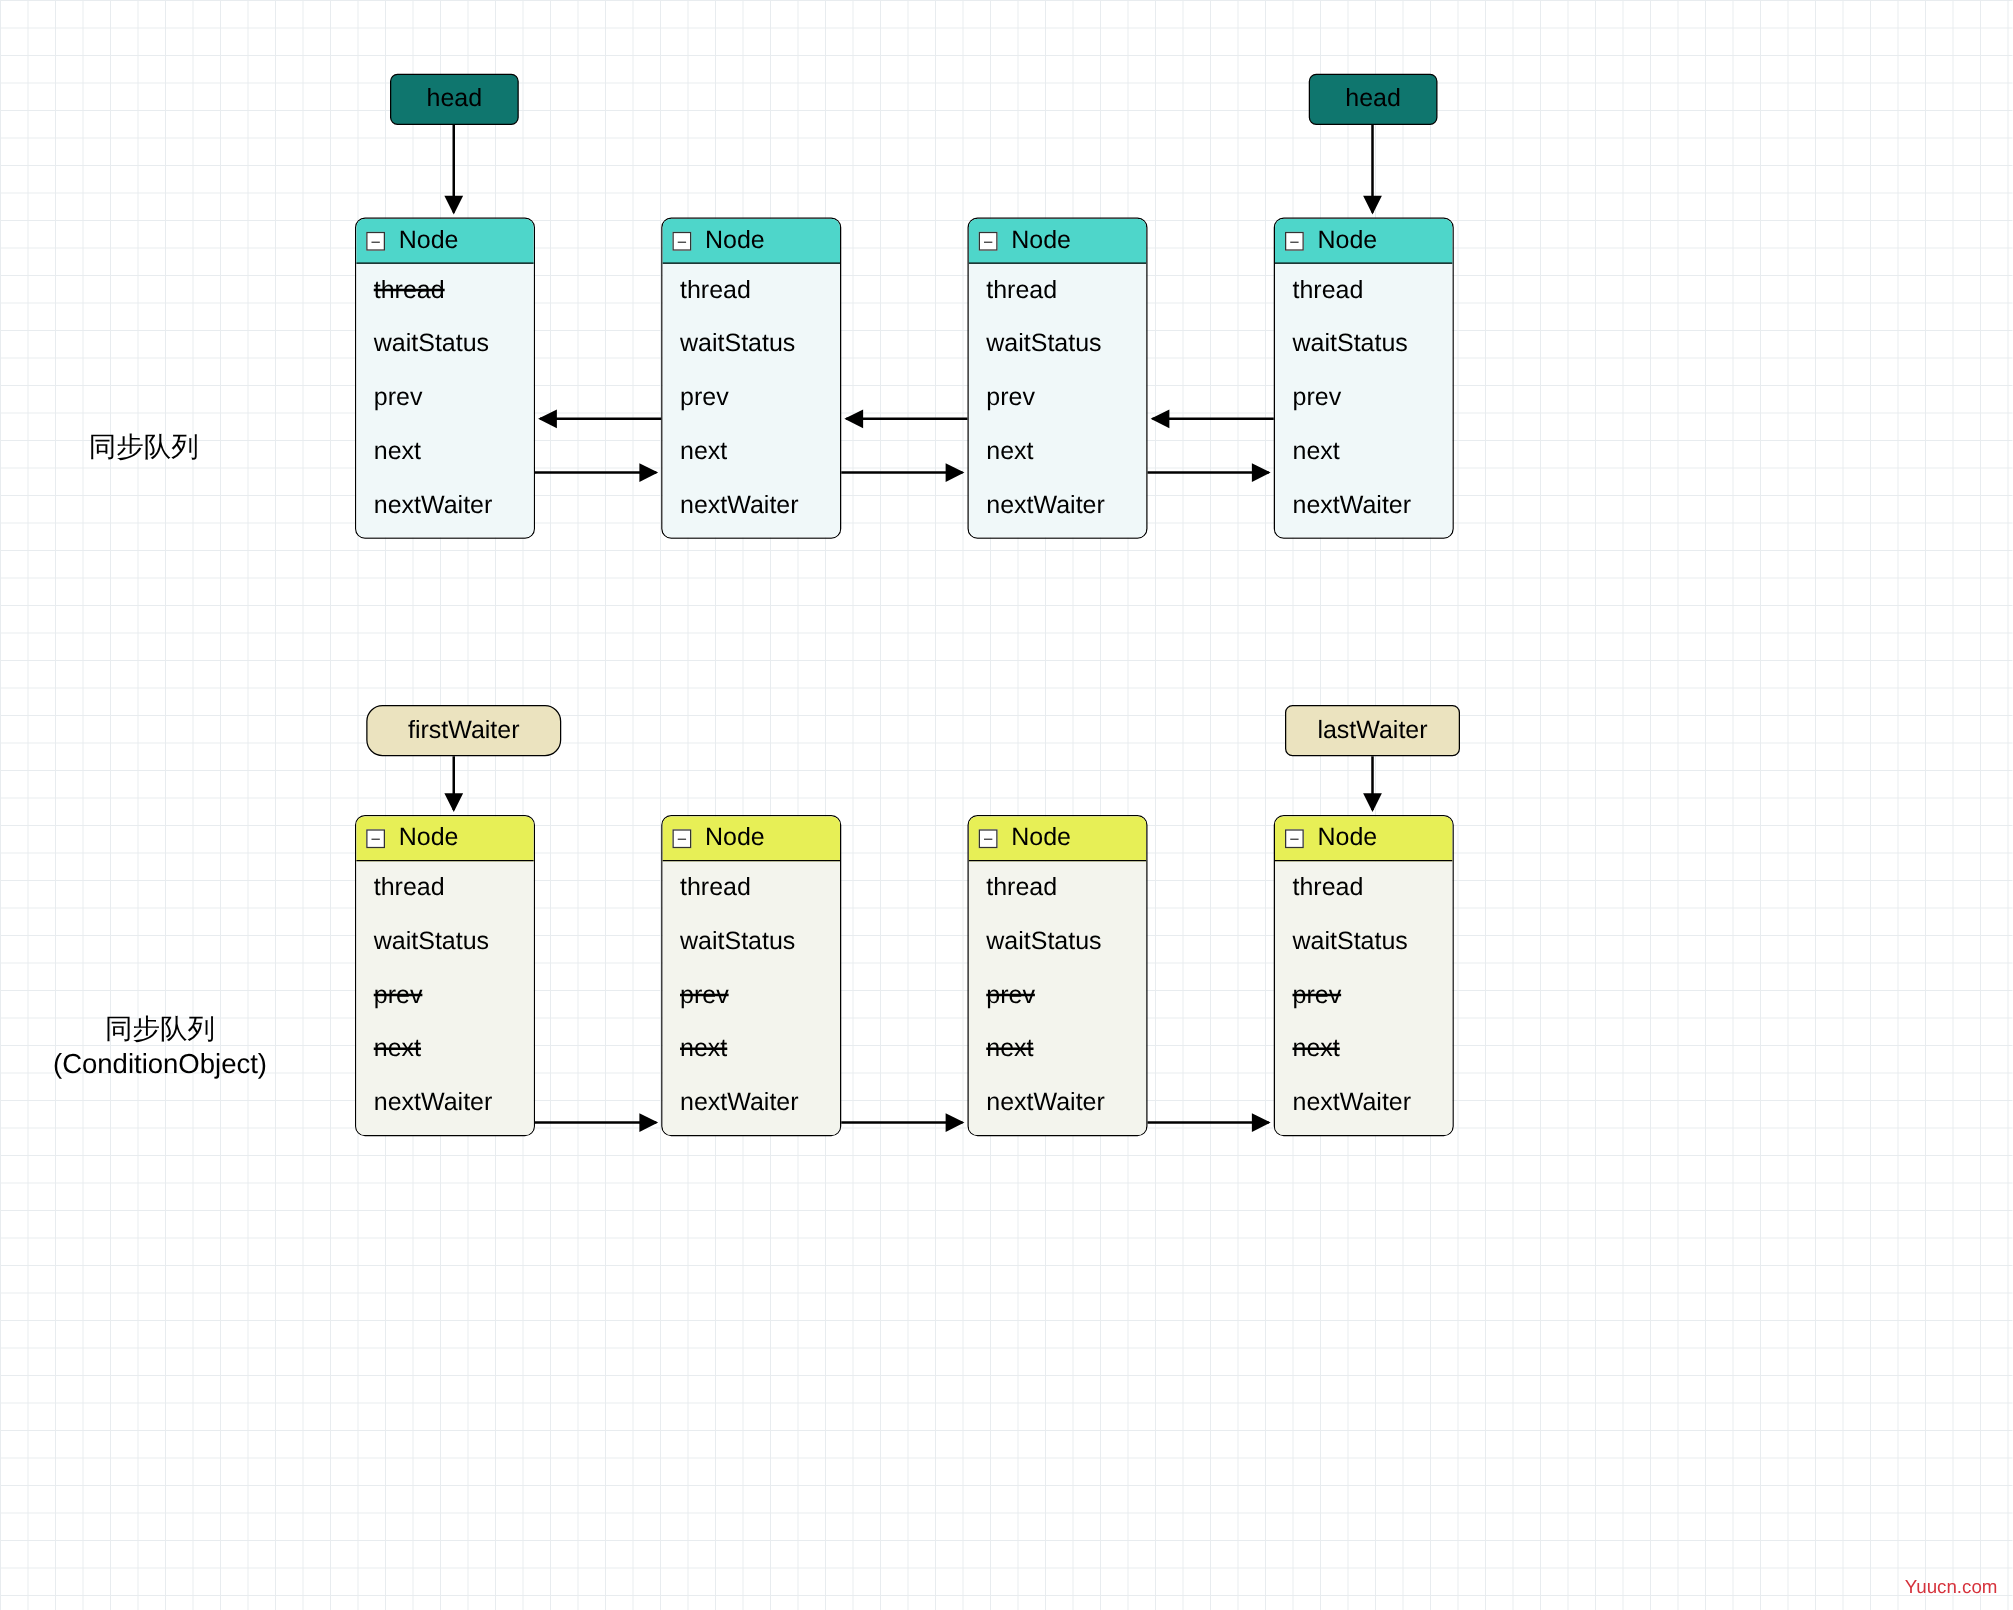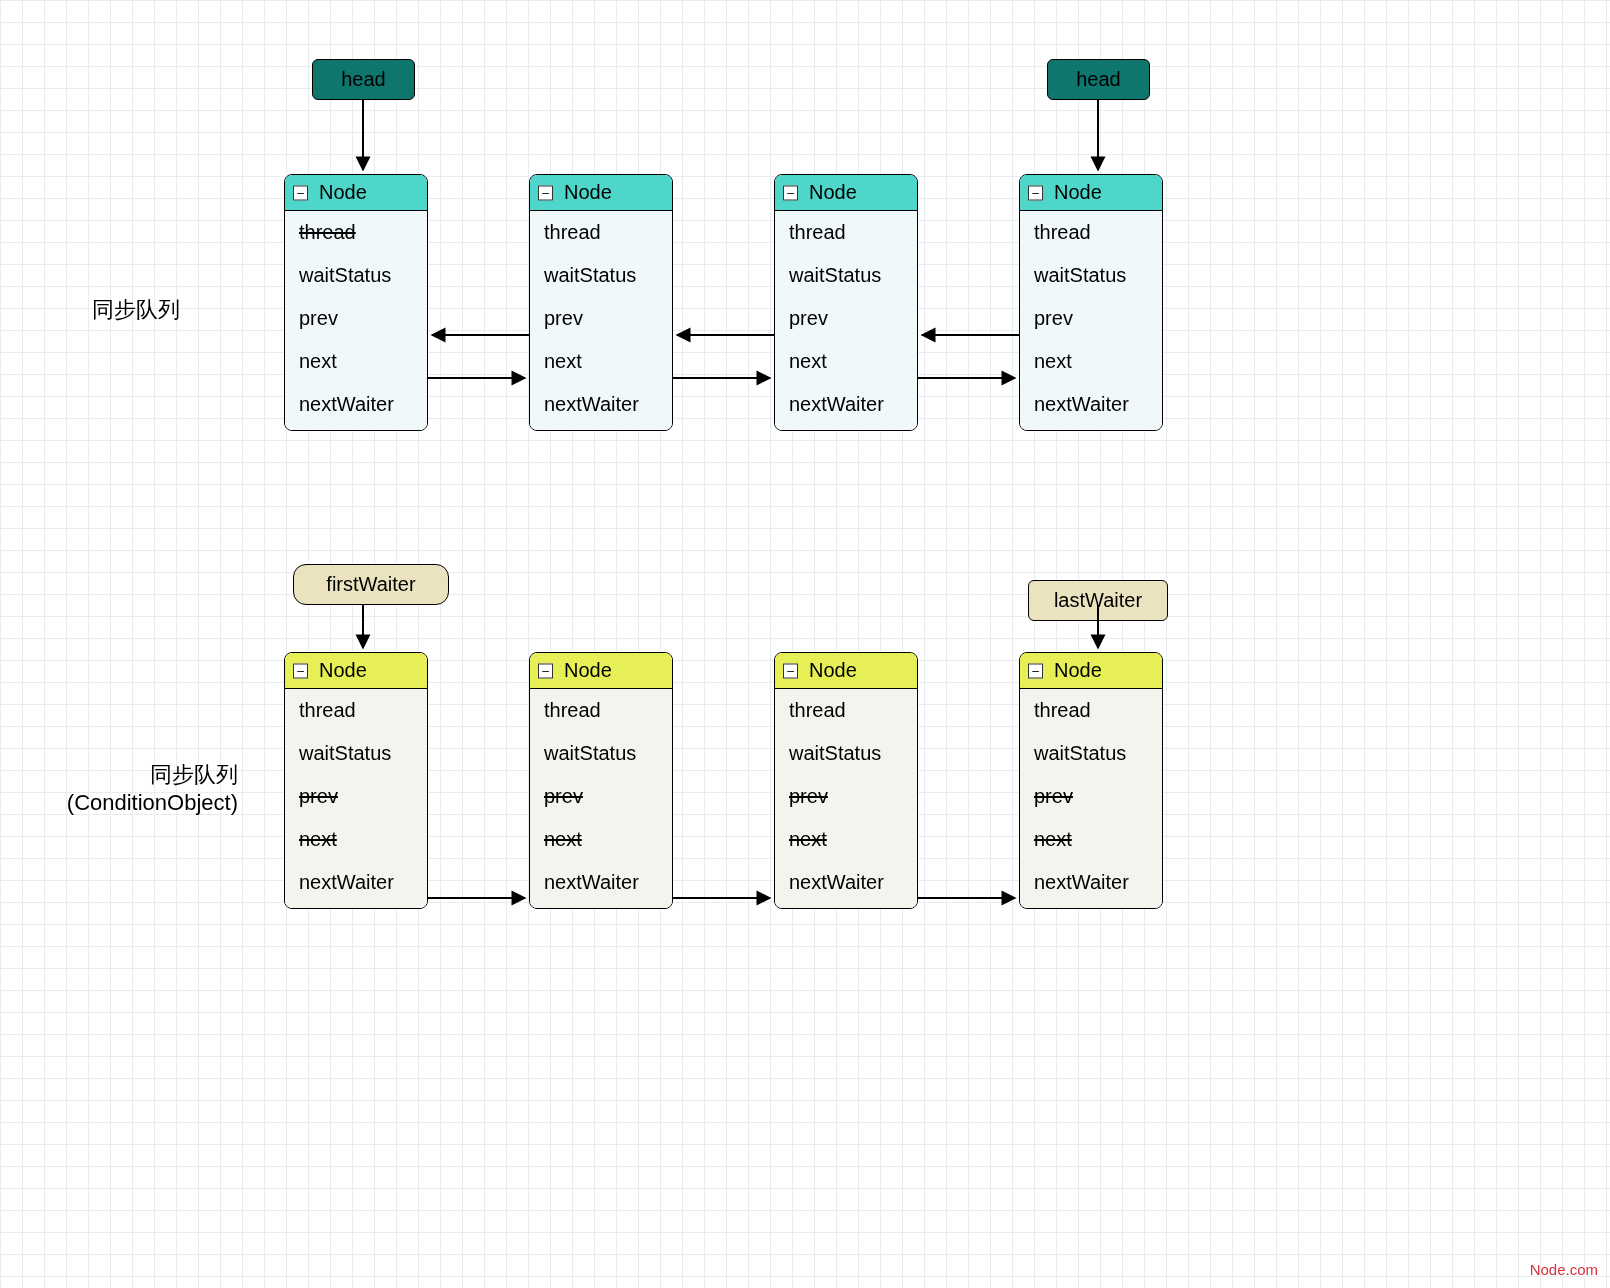--- a/index.html
+++ b/index.html
@@ -51,21 +51,22 @@
   .node-body {
     padding: 10px 14px 14px 14px;
     display: flex; flex-direction: column; gap: 20px;
     font-size: 20px;
     justify-content: flex-end;
   }
   .strike { text-decoration: line-through; }
   .section-label {
     position: absolute;
     font-size: 22px;
-    text-align: right;
+    text-align: center;
+    margin-top: 48px;
   }
   .watermark {
     position: absolute;
     right: 12px; bottom: 10px;
     color: #d6333d;
     font-size: 15px;
   }
   svg.arrows { position: absolute; left: 0; top: 0; pointer-events: none; }
 </style>
 </head>
@@ -74,21 +75,21 @@
 <div class="section-label" style="left:50px; top:295px; width:130px;">同步队列</div>
 <div class="section-label" style="left:18px; top:760px; width:220px;">
   <div>同步队列</div>
   <div>(ConditionObject)</div>
 </div>
 
 <div class="label-box label-green" style="left:312px; top:59px; width:103px;">head</div>
 <div class="label-box label-green" style="left:1047px; top:59px; width:103px;">head</div>
 
 <div class="label-box label-tan" style="left:293px; top:564px; width:156px;border-radius:13px;">firstWaiter</div>
-<div class="label-box label-tan" style="left:1028px; top:580px; width:140px;">lastWaiter</div>
+<div class="label-box label-tan" style="left:1028px; top:564px; width:140px;">lastWaiter</div>
 
 <div id="sync-nodes">
     <div class="node-box" style="left: 284px; top: 174px; width: 144px;">
       <div class="node-head head-cyan"><div class="collapse-icon">–</div><span>Node</span></div>
       <div class="node-body body-cyan">
         <div class="strike">thread</div>
         <div>waitStatus</div>
         <div>prev</div>
         <div>next</div>
         <div>nextWaiter</div>
@@ -189,13 +190,13 @@
 
   <line x1="363" y1="605" x2="363" y2="648" stroke="#000" stroke-width="2" marker-end="url(#ah)"></line>
 
   <line x1="1098" y1="605" x2="1098" y2="648" stroke="#000" stroke-width="2" marker-end="url(#ah)"></line>
 
   <line x1="428" y1="898" x2="525" y2="898" stroke="#000" stroke-width="2" marker-end="url(#ah)"></line>
   <line x1="673" y1="898" x2="770" y2="898" stroke="#000" stroke-width="2" marker-end="url(#ah)"></line>
   <line x1="918" y1="898" x2="1015" y2="898" stroke="#000" stroke-width="2" marker-end="url(#ah)"></line>
 </svg>
 
-<div class="watermark">Node.com</div>
+<div class="watermark">Yuucn.com</div>
 
 </body></html>

